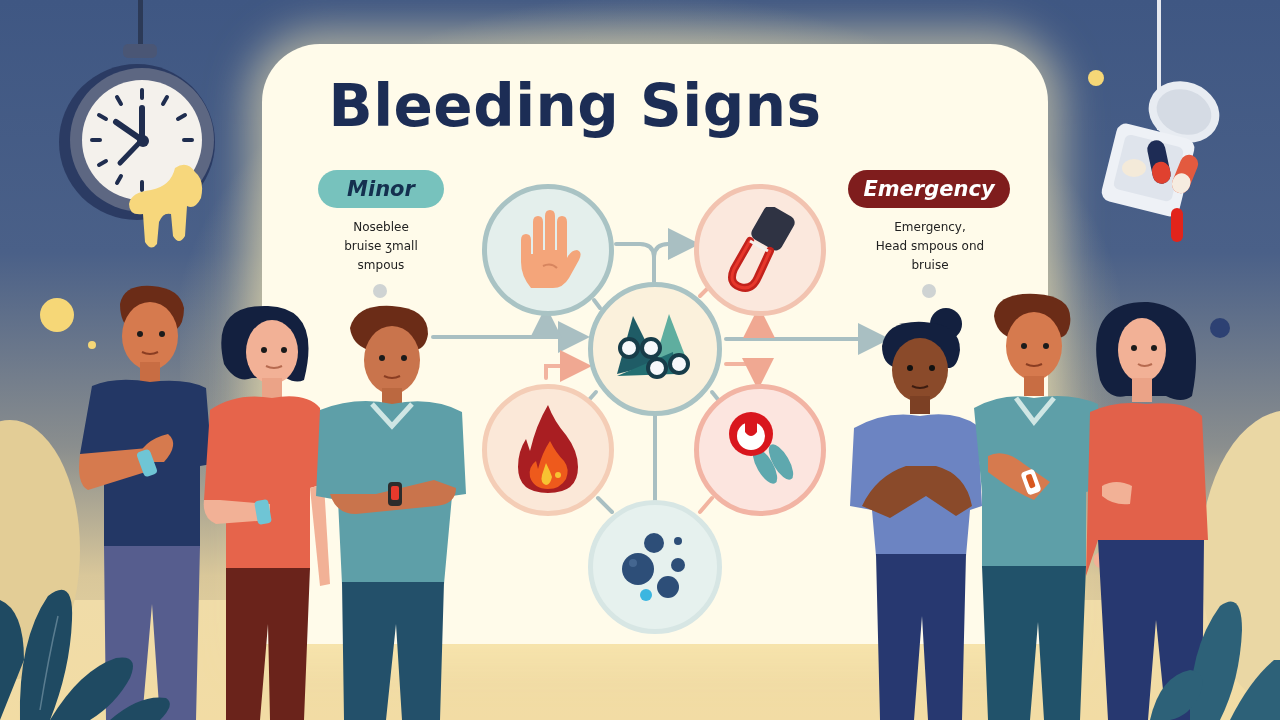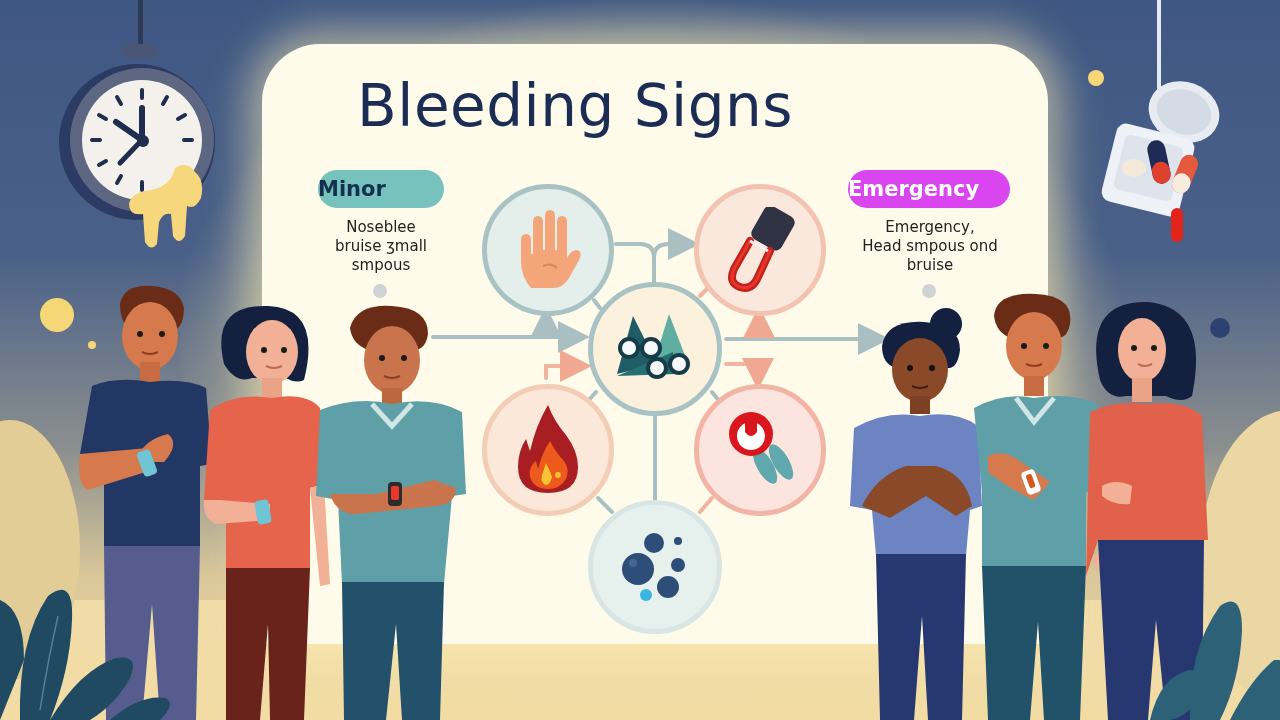--- a/index.html
+++ b/index.html
@@ -16,31 +16,31 @@
     position: absolute; left: 0; top: 600px; width: 1280px; height: 120px;
     background: linear-gradient(180deg, #f0dca8 0%, #f2dca4 100%);
   }
   .panel {
     position: absolute; left: 262px; top: 44px; width: 786px; height: 600px;
     background: #fffbea; border-radius: 58px 58px 0 0;
     box-shadow: 0 0 40px 14px rgba(255,238,180,0.55);
   }
   .title {
     position: absolute; left: 262px; top: 72px; width: 626px; text-align: center;
-    font-family: "DejaVu Sans", sans-serif; font-weight: normal; font-size: 58px;
+    font-family: "DejaVu Sans", sans-serif; font-weight: bold; font-size: 58px;
     color: #1c2d55; letter-spacing: 0.5px;
   }
   .pill {
     position: absolute; height: 38px; border-radius: 19px; color: #fff;
-    font-weight: bold; font-size: 21px; line-height: 38px; 
+    font-weight: bold; font-size: 21px; line-height: 38px; text-align: center; font-style: italic;
   }
   .pill.minor { left: 318px; top: 170px; width: 126px; background: #77c2bd; color: #14304f; }
-  .pill.emergency { left: 848px; top: 170px; width: 162px; background: #d946ef; }
+  .pill.emergency { left: 848px; top: 170px; width: 162px; background: #7f1d1d; }
   .desc {
-    position: absolute; font-size: 15px; line-height: 19px; color: #222; text-align: center;
+    position: absolute; font-size: 12px; line-height: 19px; color: #222; text-align: center;
   }
   .desc.minor { left: 318px; top: 218px; width: 126px; }
   .desc.emergency { left: 840px; top: 218px; width: 180px; }
   .dot { position: absolute; border-radius: 50%; }
   .node {
     position: absolute; border-radius: 50%; box-sizing: border-box;
     display: flex; align-items: center; justify-content: center;
   }
   svg { display: block; }
   .abs { position: absolute; }

